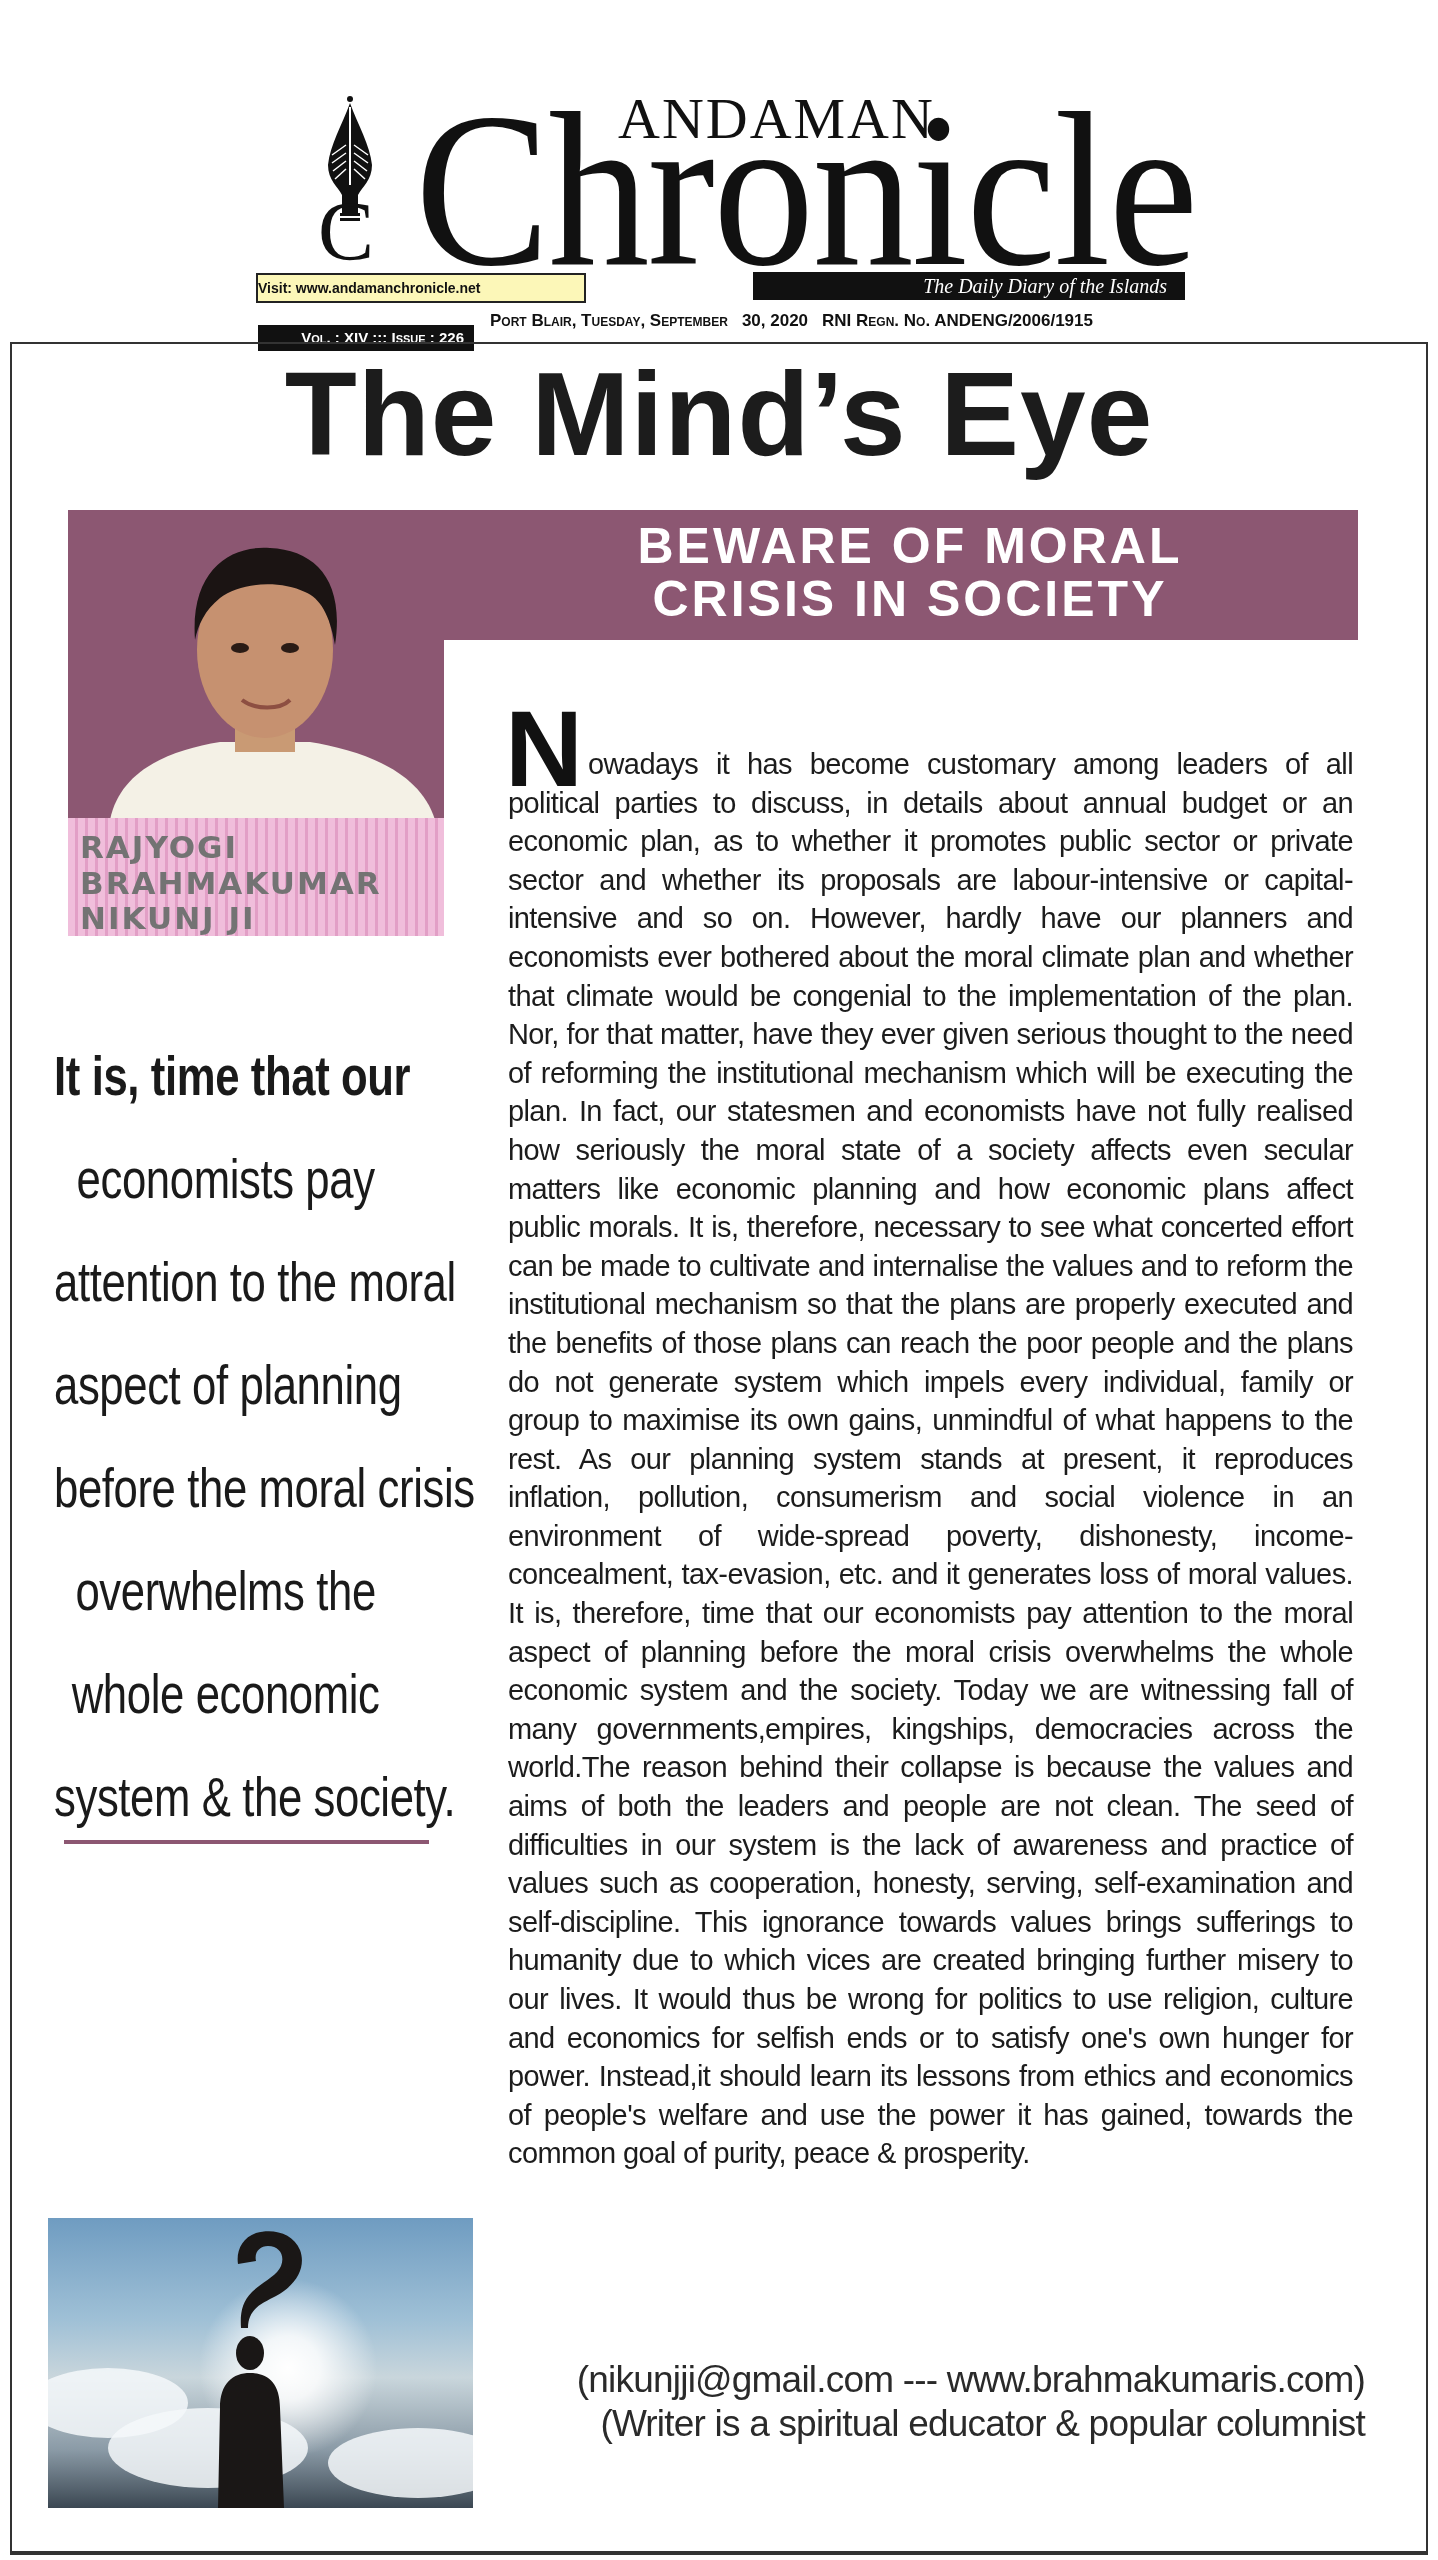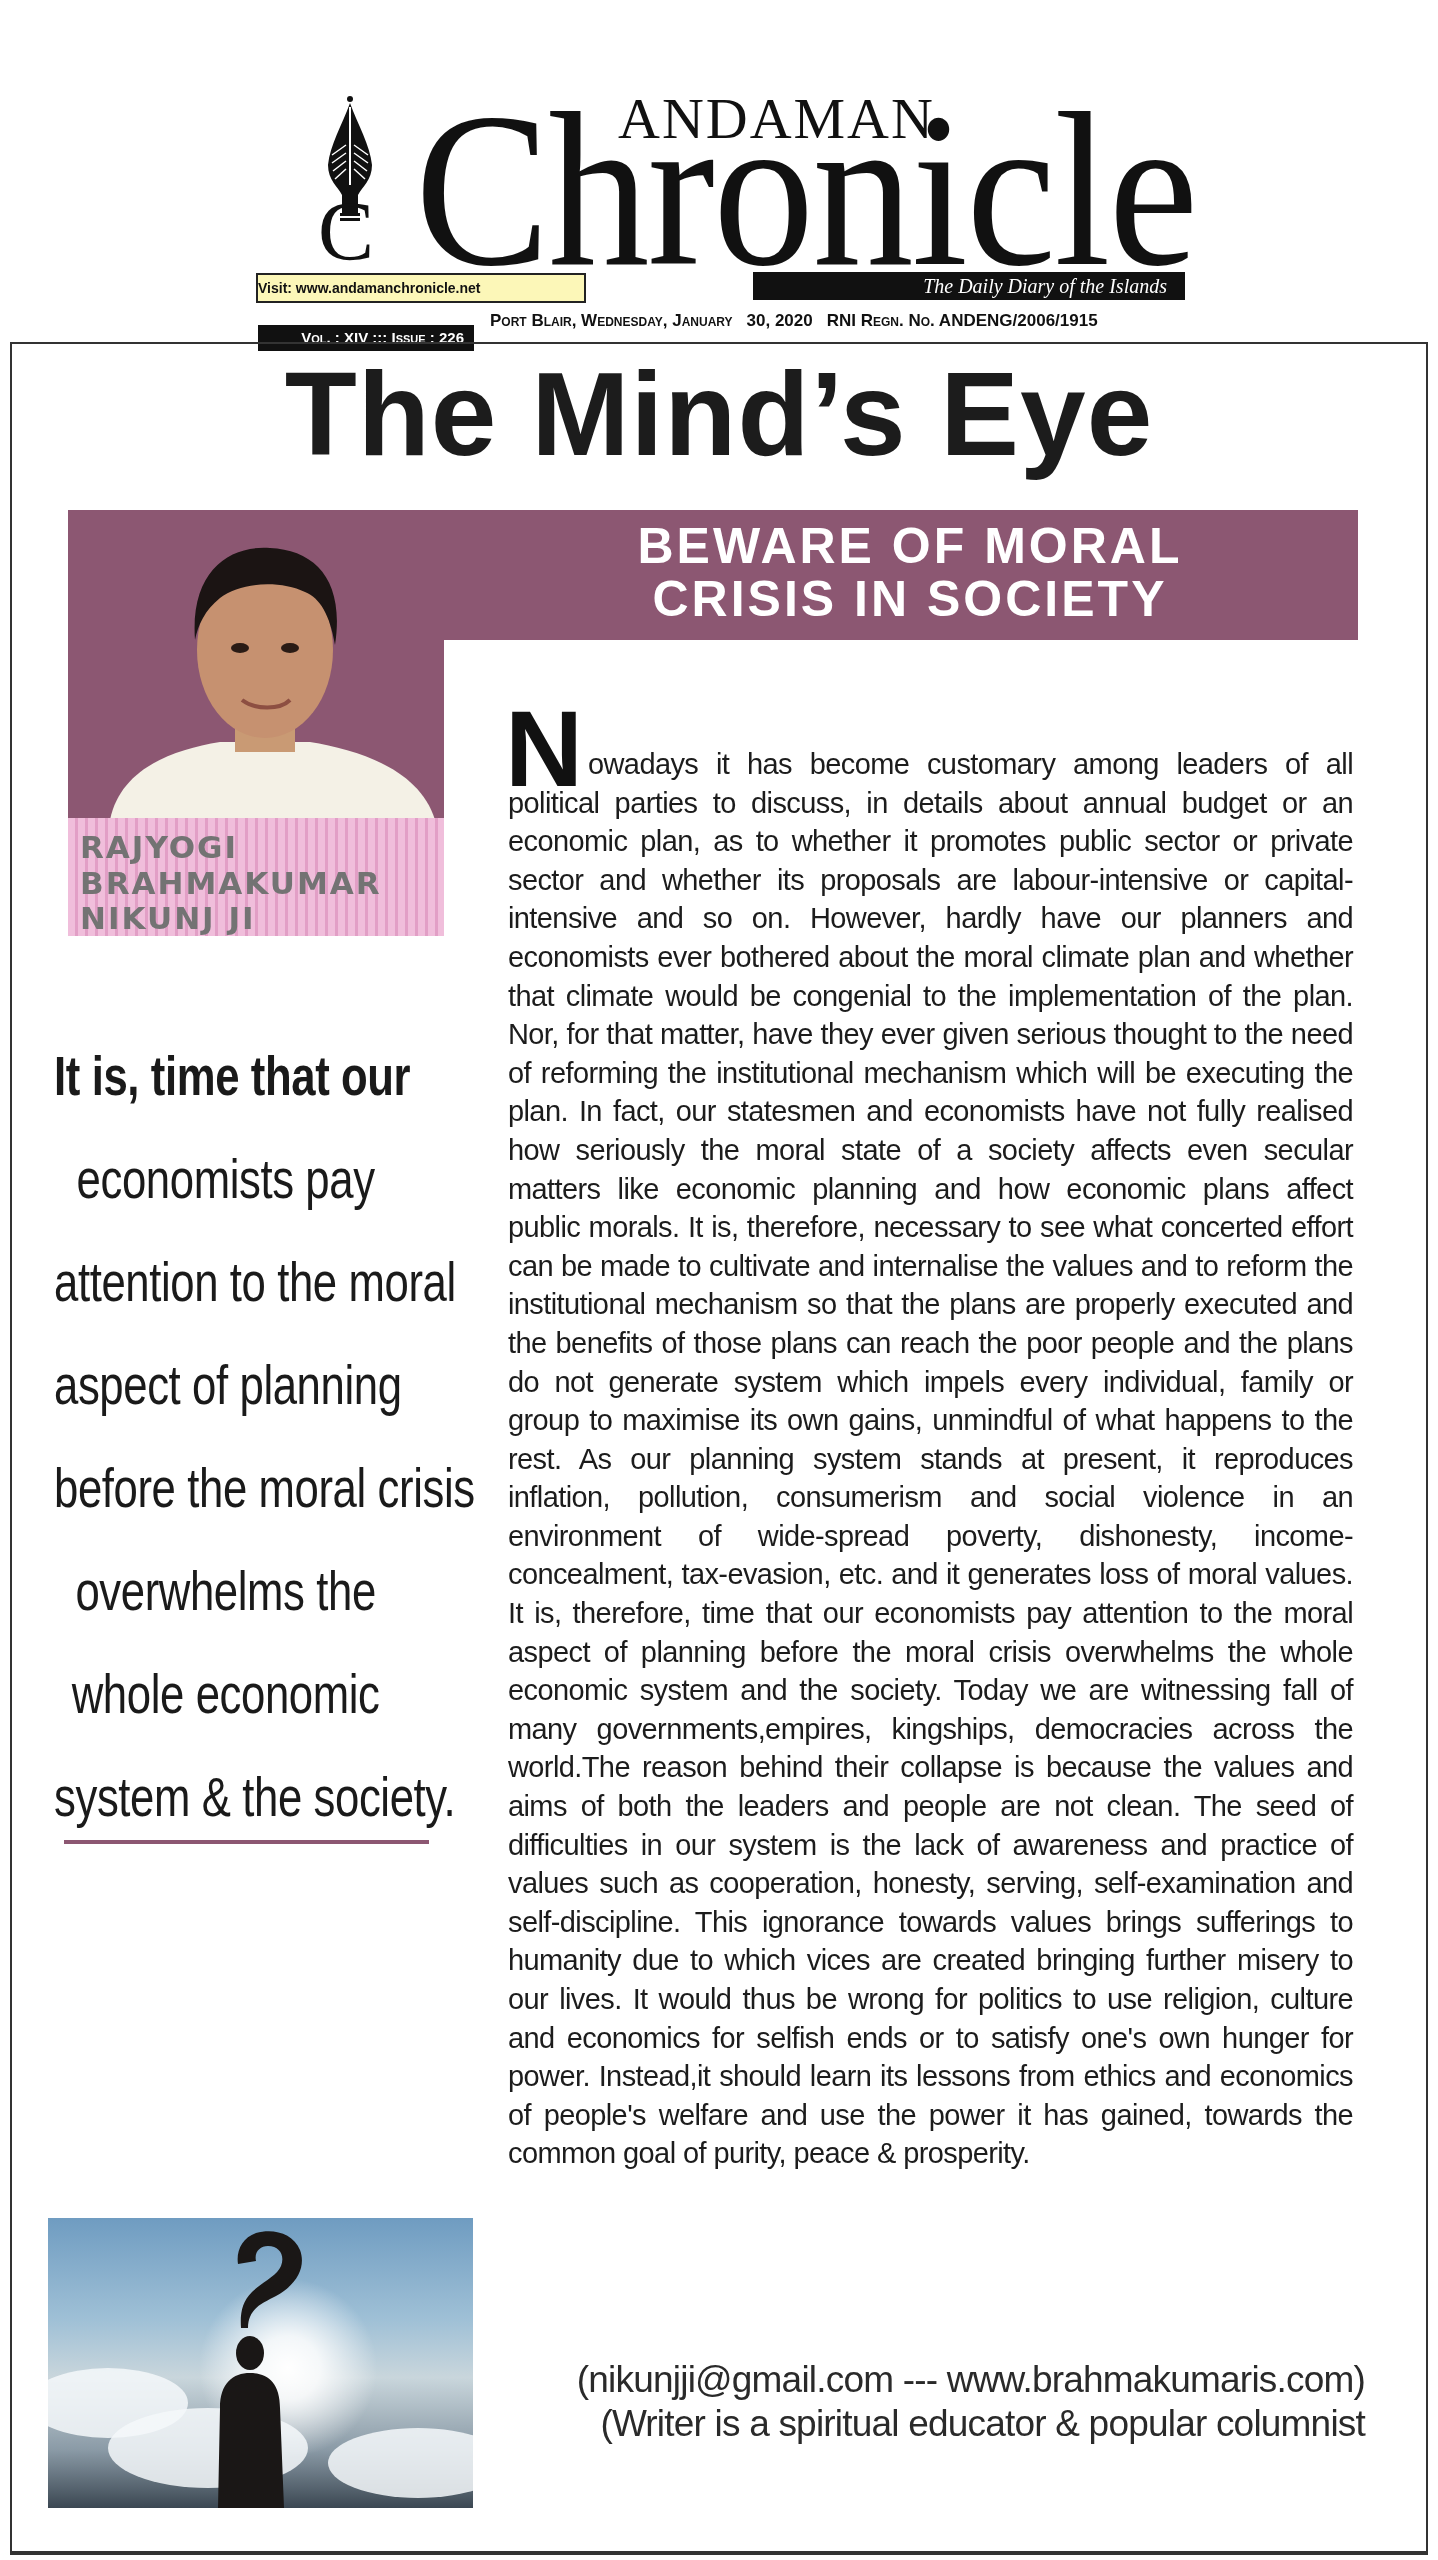--- a/index.html
+++ b/index.html
@@ -64,21 +64,21 @@
     <rect x="20" y="118" width="20" height="3" fill="#111"></rect>
     <rect x="20" y="123" width="20" height="3" fill="#111"></rect>
   </svg>
   <div class="logo-c">C</div>
   <div class="brand-chronicle">Chronicle</div>
   <div class="brand-andaman">ANDAMAN</div>
   <div class="visit-box">Visit: www.andamanchronicle.net</div>
   <div class="tagline-bar">The Daily Diary of the Islands</div>
   <div class="vol-box">Vol. : XIV ::: Issue : 226</div>
   <div class="dateline">
-    <span>Port Blair, Wednesday, January</span><span>30, 2020</span><span>RNI Regn. No.  ANDENG/2006/1915</span>
+    <span>Port Blair, Tuesday, September</span><span>30, 2020</span><span>RNI Regn. No.  ANDENG/2006/1915</span>
   </div>
 </div>
 
 <div class="frame"></div>
 
 <div class="column-title">The Mind’s Eye</div>
 
 <div class="banner-left-ext"></div>
 <div class="banner"></div>
 <div class="headline">

